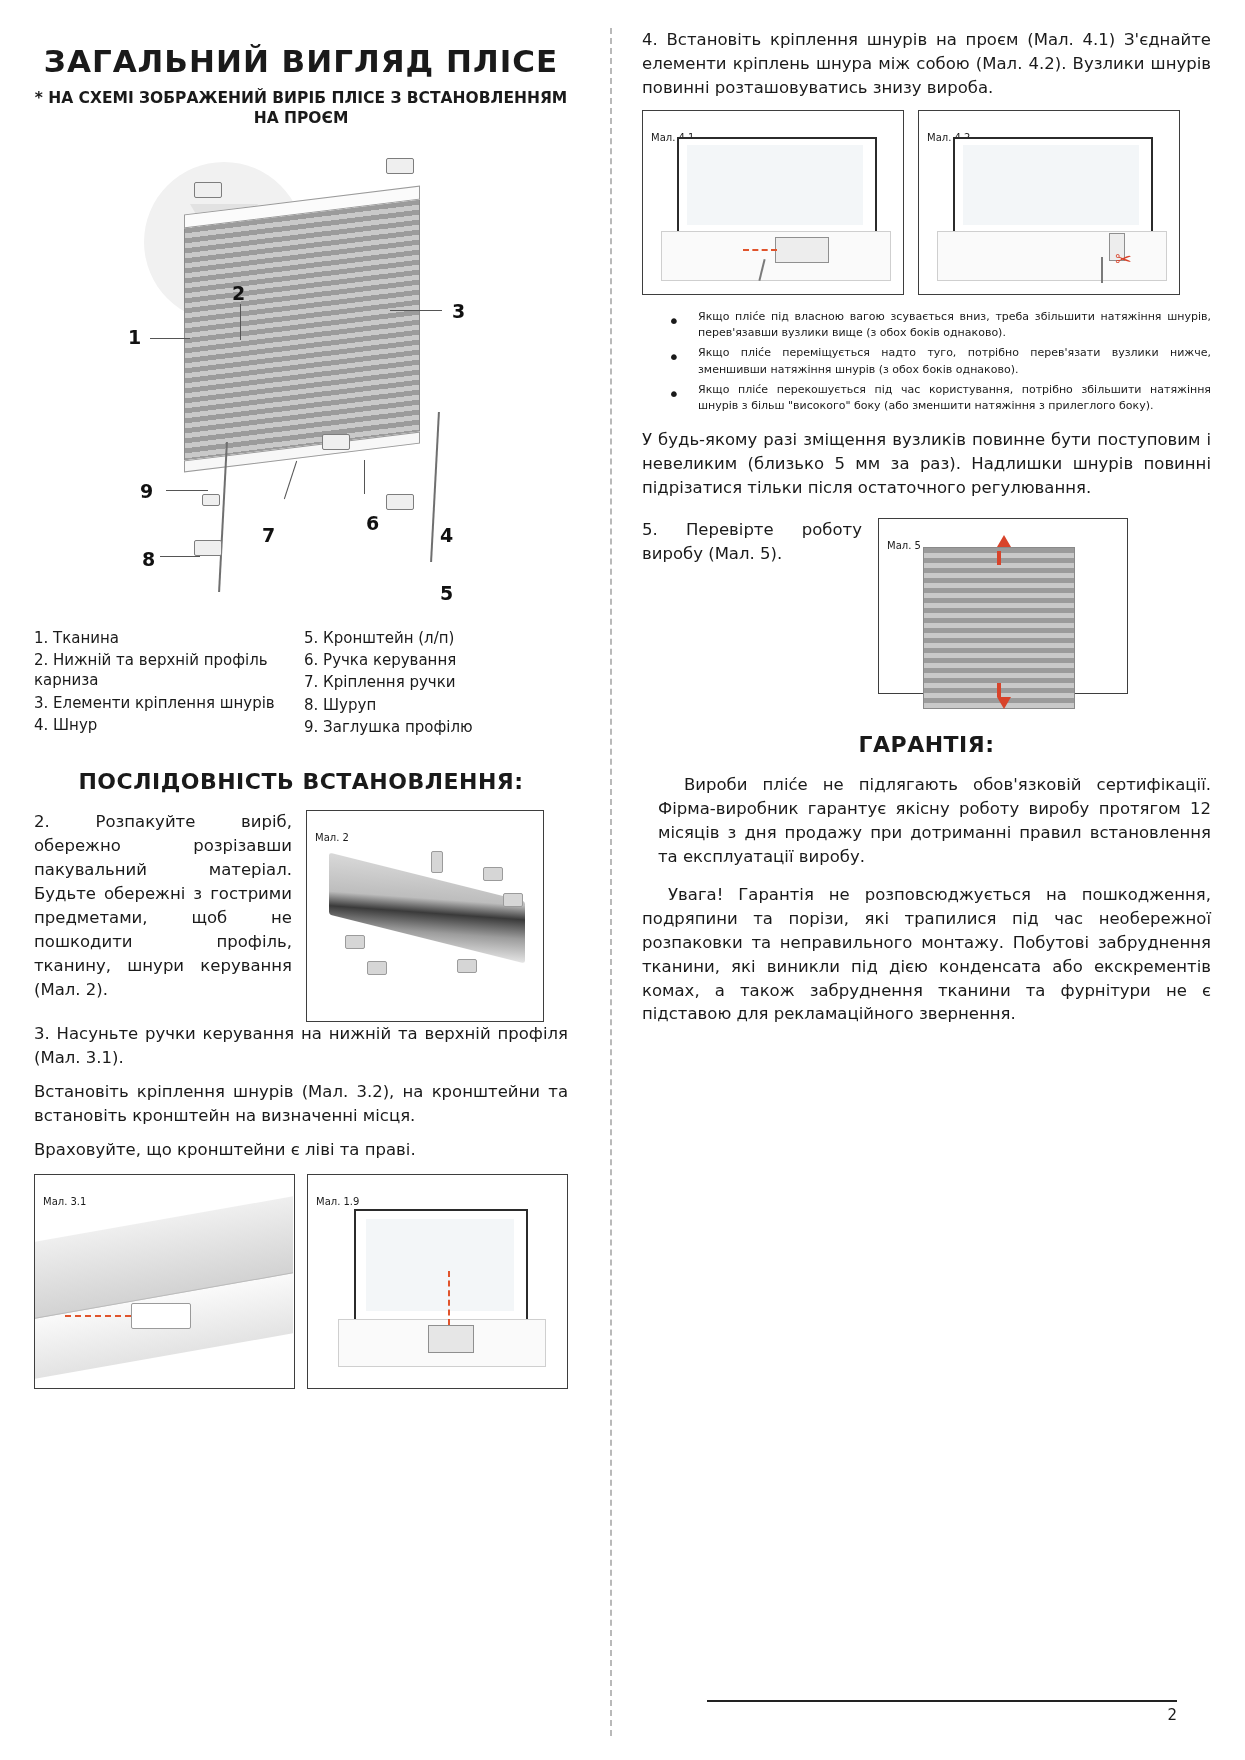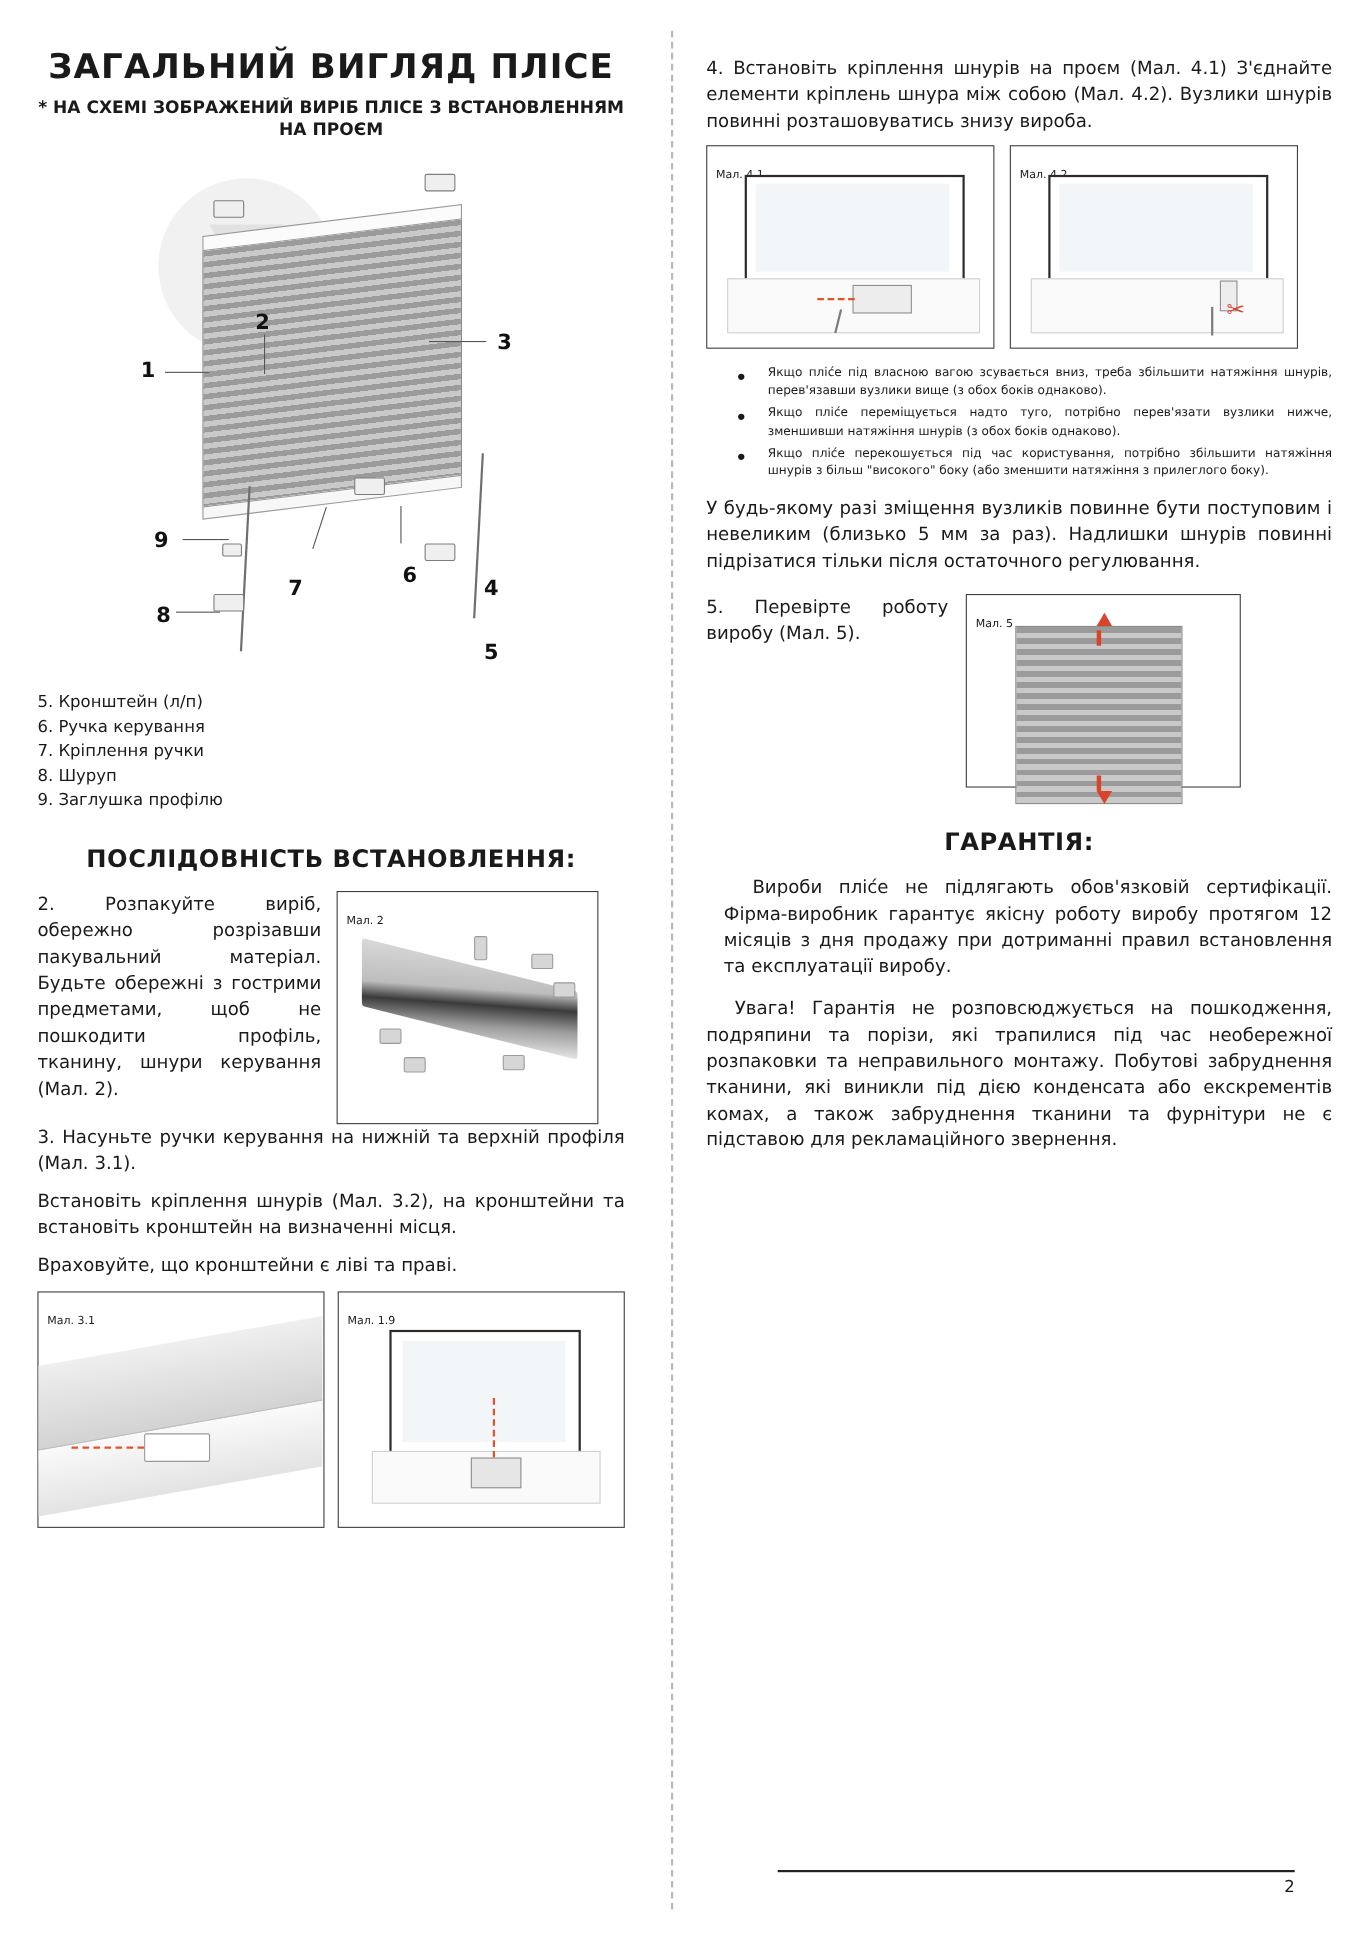--- a/index.html
+++ b/index.html
@@ -234,20 +234,26 @@
       <div class="num" style="left:418px; top:158px;">3</div>
       <div class="num" style="left:406px; top:382px;">4</div>
       <div class="num" style="left:406px; top:440px;">5</div>
       <div class="num" style="left:332px; top:370px;">6</div>
       <div class="num" style="left:228px; top:382px;">7</div>
       <div class="num" style="left:108px; top:406px;">8</div>
       <div class="num" style="left:106px; top:338px;">9</div>
     </div>
 
     <div class="legend">
+      <ol class="c1">
+        <li>1. Тканина</li>
+        <li>2. Нижній та верхній профіль карниза</li>
+        <li>3. Елементи кріплення шнурів</li>
+        <li>4. Шнур</li>
+      </ol>
       <ol class="c2">
         <li>5. Кронштейн (л/п)</li>
         <li>6. Ручка керування</li>
         <li>7. Кріплення ручки</li>
         <li>8. Шуруп</li>
         <li>9. Заглушка профілю</li>
       </ol>
     </div>
 
     <h2 class="section">ПОСЛІДОВНІСТЬ ВСТАНОВЛЕННЯ:</h2>
@@ -288,21 +294,21 @@
         <div style="position:absolute; left:120px; top:150px; width:44px; height:26px; background:#e6e6e6; border:1px solid #8f8f8f;"></div>
         <div style="position:absolute; left:140px; top:96px; width:0; height:54px; border-left:2px dashed #e0542c;"></div>
       </div>
     </div>
   </div>
 
   <div class="divider"></div>
 
   <div class="col-right">
 
-    <p class="body just" style="margin-top:22px;">4. Встановіть кріплення шнурів на проєм (Мал. 4.1) З'єднайте елементи кріплень шнура між собою (Мал. 4.2). Вузлики шнурів повинні розташовуватись знизу виробa.</p>
+    <p class="body just" style="">4. Встановіть кріплення шнурів на проєм (Мал. 4.1) З'єднайте елементи кріплень шнура між собою (Мал. 4.2). Вузлики шнурів повинні розташовуватись знизу виробa.</p>
 
     <div class="r-figrow">
       <div class="fig-box fig41">
         <span class="fig-label">Мал. 4.1</span>
         <div class="winframe" style="left:34px; top:26px; width:196px; height:96px;"></div>
         <div class="winglass" style="left:44px; top:34px; width:176px; height:80px;"></div>
         <div class="sill" style="left:18px; top:120px; width:228px; height:48px;"></div>
         <div style="position:absolute; left:132px; top:126px; width:52px; height:24px; background:#ededed; border:1px solid #8f8f8f;"></div>
         <div style="position:absolute; left:100px; top:138px; width:34px; border-top:2px dashed #e0542c;"></div>
         <div style="position:absolute; left:118px; top:148px; width:2px; height:22px; background:#7a7a7a; transform:rotate(14deg);"></div>

